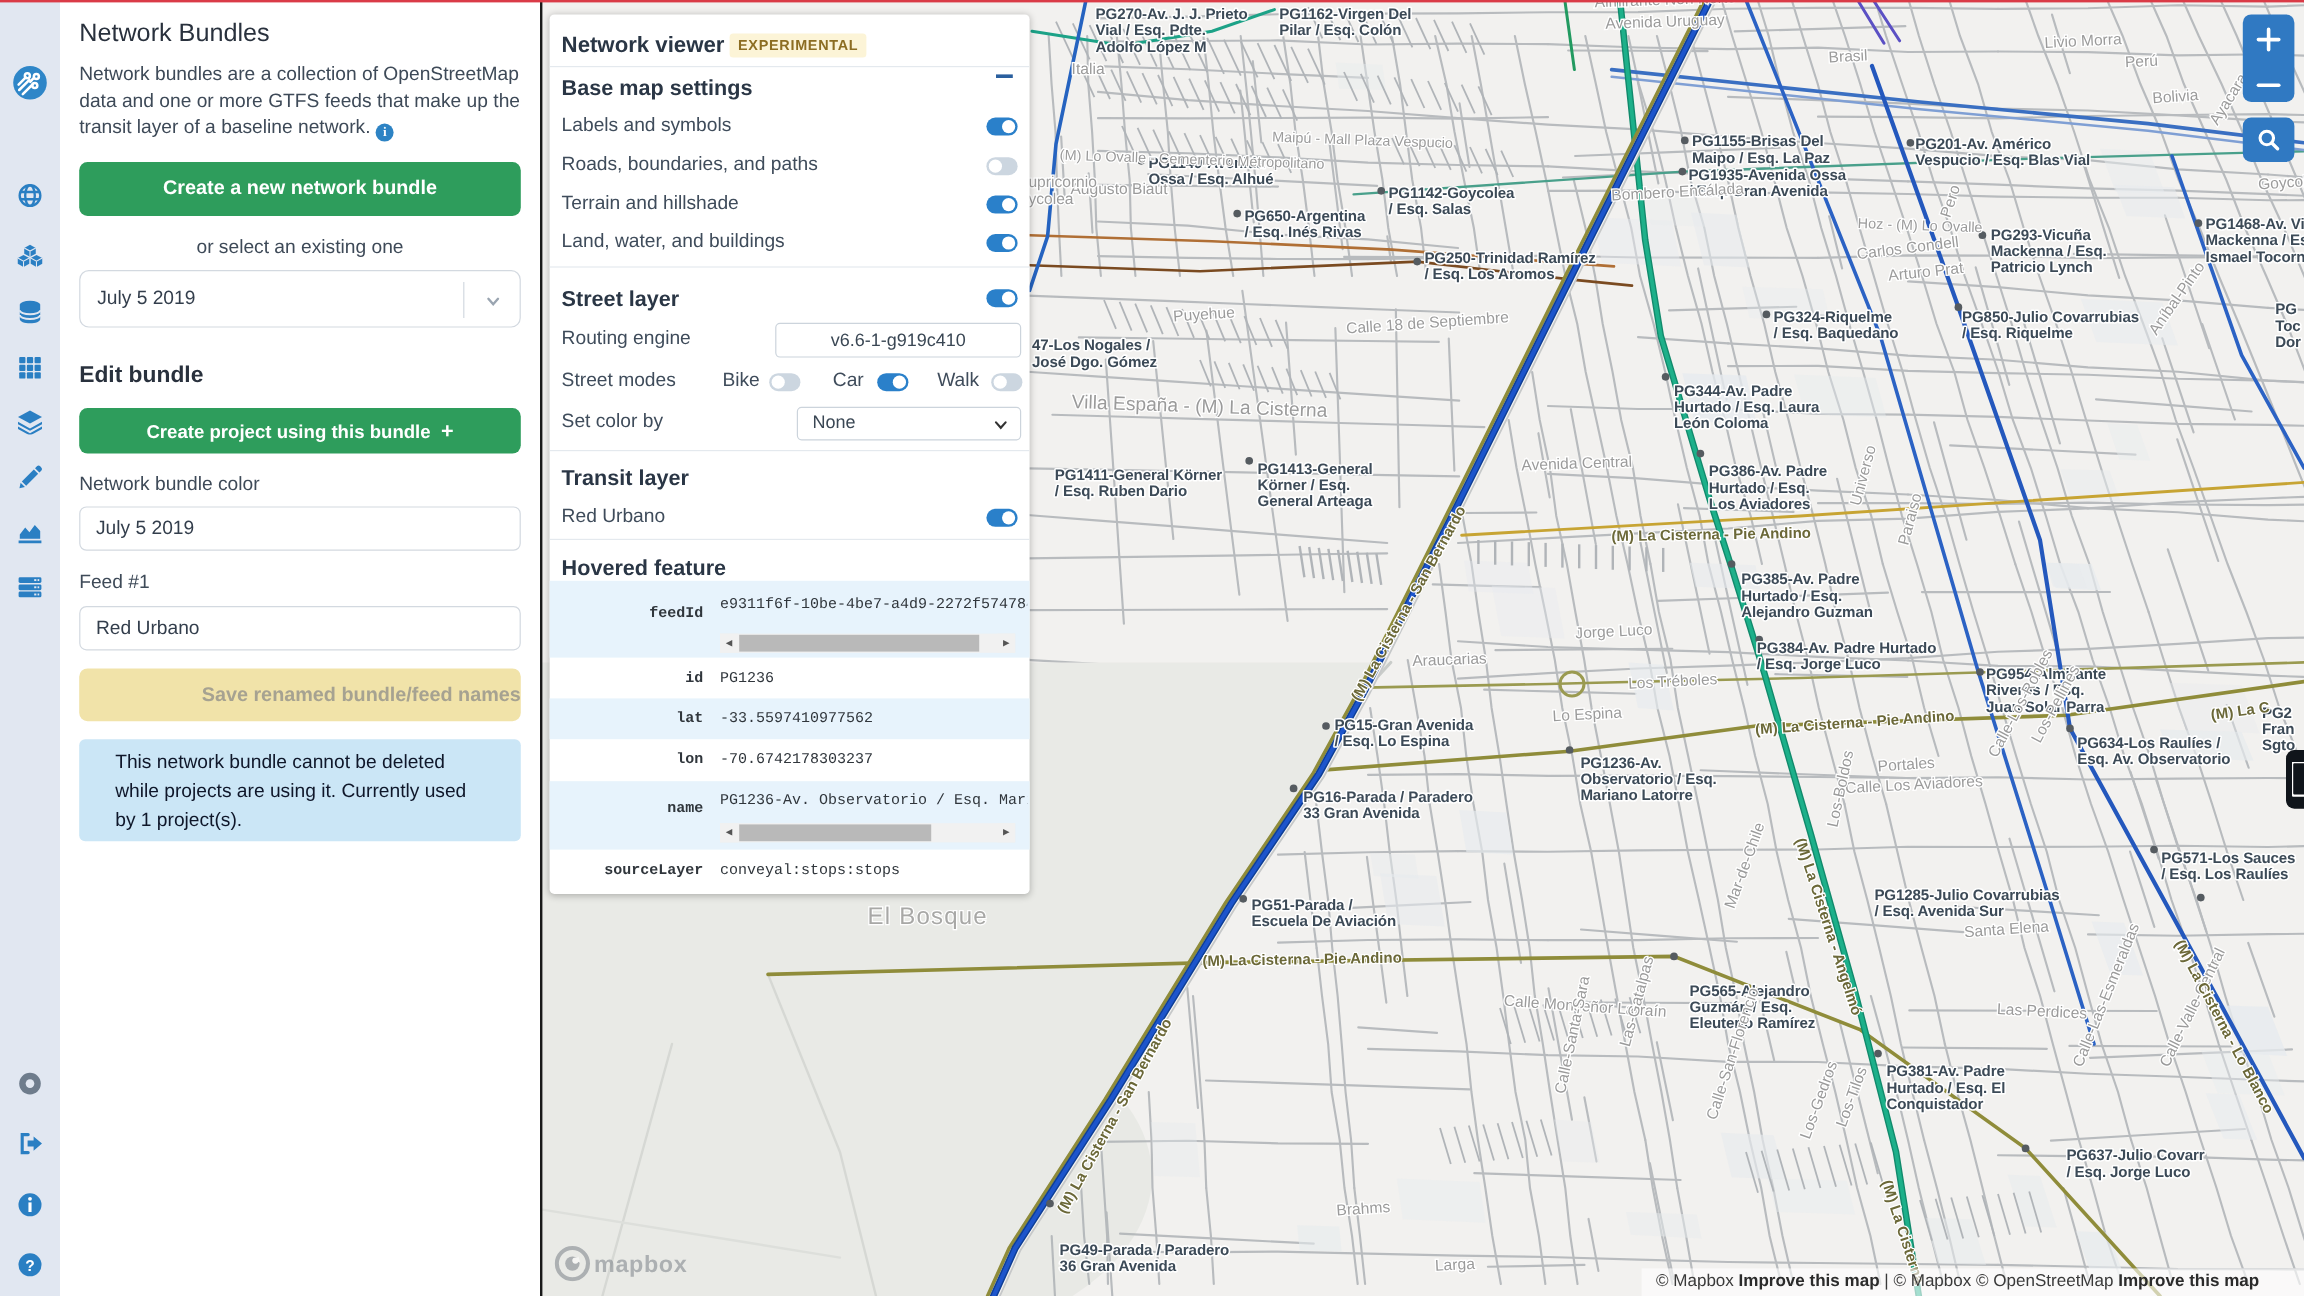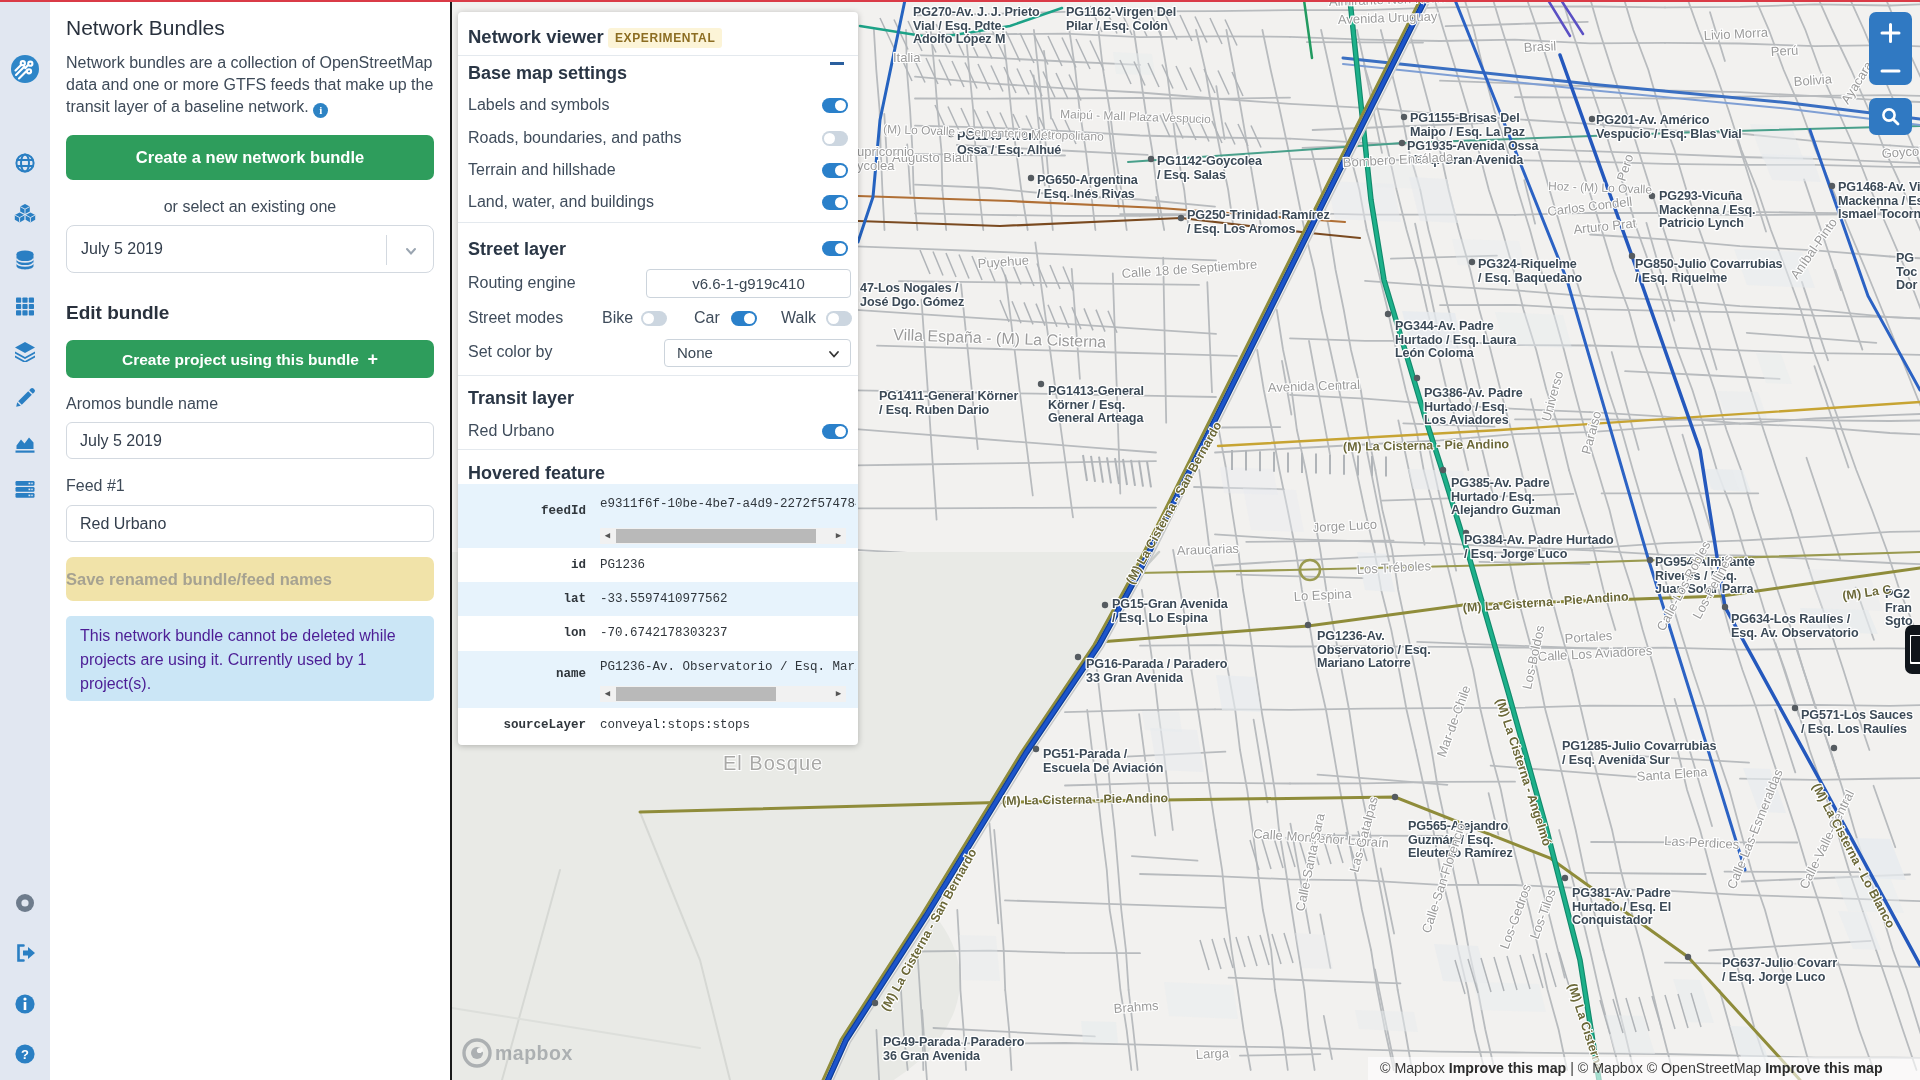--- a/index.html
+++ b/index.html
@@ -16,22 +16,22 @@
 .btn1{top:135px;height:45px;font-size:16.5px;line-height:45px}
 .btn2{top:340px;height:38px;font-size:15.5px;line-height:38px}
 .orsel{position:absolute;top:198px;left:16px;width:368px;text-align:center;font-size:16px;color:#3e4a58}
 .selbig{position:absolute;left:16px;top:225px;width:368px;height:48px;border:1px solid #d3d9e0;border-radius:8px;background:#fff}
 .selbig .val{position:absolute;left:14px;top:14px;font-size:16px;color:#333e4c}
 .selbig .div{position:absolute;right:46px;top:9px;width:1px;height:30px;background:#d3d9e0}
 .chev{position:absolute;right:16px;top:19px;width:12px;height:12px}
 h2.eb{font-size:19px;font-weight:bold;color:#29313d;position:absolute;left:16px;top:302px}
 .flabel{position:absolute;left:16px;font-size:16px;color:#3e4a58}
 .finput{position:absolute;left:16px;width:368px;height:37px;border:1px solid #d3d9e0;border-radius:6px;background:#fff;font-size:16px;color:#333e4c;line-height:35px;padding-left:13px}
-.btnwarn{position:absolute;left:16px;top:557px;width:368px;height:44px;border-radius:7px;background:#f1e3a9;color:#a6a291;font-weight:bold;font-size:16.5px;text-align:left;line-height:44px}
-.alert{position:absolute;left:16px;top:616px;width:368px;height:85px;border-radius:5px;background:#cbe6f6;color:#4c1d95;font-size:16px;line-height:24px;padding:8px 14px}
+.btnwarn{position:absolute;left:16px;top:557px;width:368px;height:44px;border-radius:7px;background:#f1e3a9;color:#a6a291;font-weight:bold;font-size:16.5px;text-align:right;line-height:44px}
+.alert{position:absolute;left:16px;top:616px;width:368px;height:85px;border-radius:5px;background:#cbe6f6;color:#0f172a;font-size:16px;line-height:24px;padding:8px 30px}
 
 .viewer{position:absolute;left:8px;top:12px;width:400px;height:733px;background:#fff;border-radius:4px;box-shadow:0 1px 6px rgba(0,0,0,.25);z-index:10;font-size:16px;color:#41505f}
 .v-title{position:absolute;left:10px;top:14px;font-size:18.5px;font-weight:bold;color:#2a3645}
 .badge{position:absolute;left:150px;top:16px;background:#fcf4d7;color:#8c6d22;font-size:12px;font-weight:bold;letter-spacing:.6px;padding:3px 7px;border-radius:3px}
 .vhr{position:absolute;left:0;width:400px;height:1px;background:#e4e9ee}
 .vh{position:absolute;left:10px;font-size:18px;font-weight:bold;color:#2a3645}
 .vl{position:absolute;left:10px;font-size:16px;color:#3f4c5b}
 .tog{position:absolute;width:26px;height:15px;border-radius:8px;background:#2a80ca}
 .tog i{position:absolute;right:2px;top:2px;width:11px;height:11px;border-radius:50%;background:#fff}
 .tog.off{background:#ccd6e0}
@@ -935,19 +935,19 @@
  <div class="orsel">or select an existing one</div>
  <div class="selbig">
       <span class="val">July 5 2019</span>
       <span class="div"></span>
       <svg class="chev" viewBox="0 0 12 12">
         <path d="M2 4 L6 8.5 10 4" stroke="#9aa5b1" stroke-width="2" fill="none" stroke-linecap="round"></path>
       </svg>
     </div>
  <h2 class="eb">Edit bundle</h2>
  <div class="btn btn2">Create project using this bundle &nbsp;<span style="font-size:18px">+</span></div>
- <div class="flabel" style="top:395px">Aromos bundle name</div>
+ <div class="flabel" style="top:395px">Network bundle color</div>
  <div class="finput" style="top:422px">July 5 2019</div>
  <div class="flabel" style="top:477px">Feed #1</div>
  <div class="finput" style="top:505px">Red Urbano</div>
  <div class="btnwarn">Save renamed bundle/feed names</div>
  <div class="alert">This network bundle cannot be deleted while projects are using it. Currently used by 1 project(s).</div>
 </div>
 <div class="topline"></div>
 </body></html>

